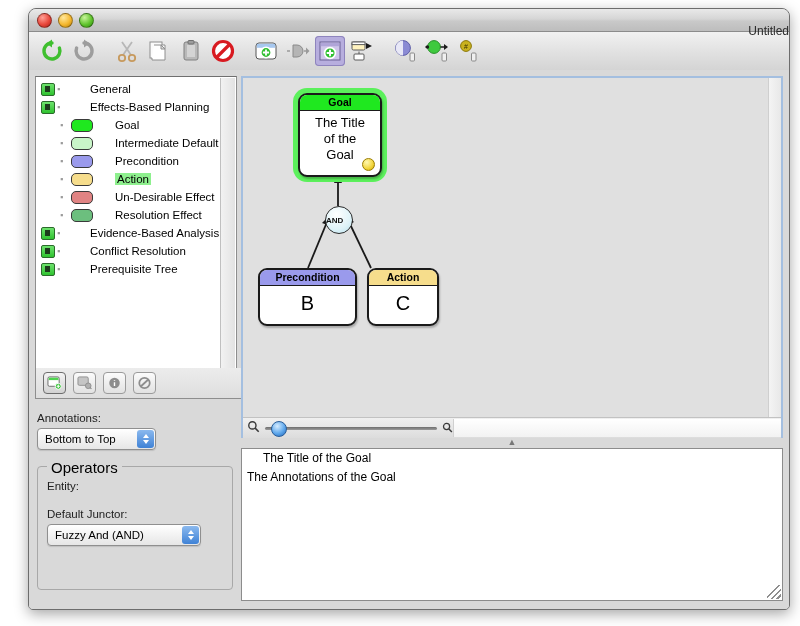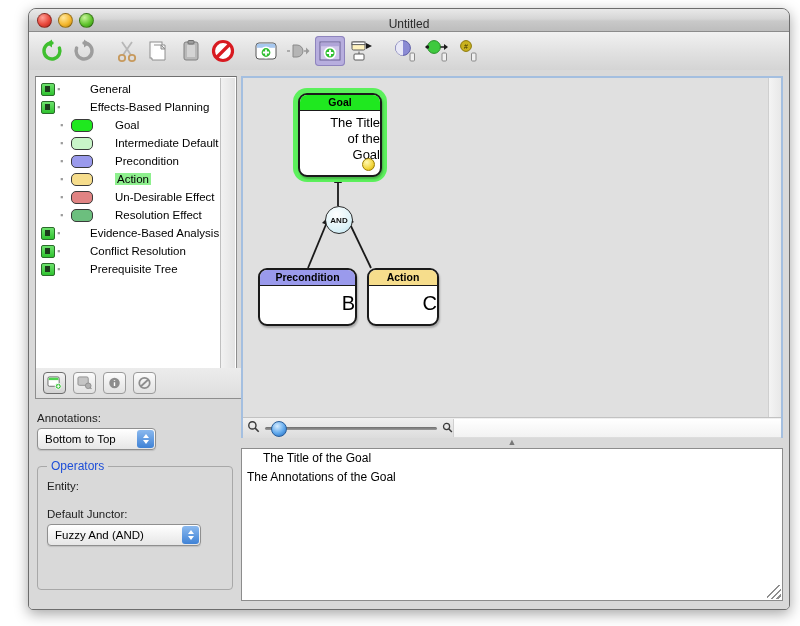--- a/index.html
+++ b/index.html
@@ -21,22 +21,22 @@
     box-shadow: 0 4px 14px rgba(0,0,0,.35);
     overflow: hidden;
   }
   .titlebar {
     height: 22px;
     background: linear-gradient(to bottom,#e9e9e9 0%,#d6d6d6 45%,#c9c9c9 55%,#bdbdbd 100%);
     border-bottom: 1px solid #8b8b8b;
     position: relative;
   }
   .titlebar .title {
-    position: absolute; left: 0; right: 0; top: 8px;
-    text-align: center; font-size: 12px; color: #2b2b2b;
+    position: absolute; left: 0; right: 0; top: 15px;
+    text-align: right; font-size: 12px; color: #2b2b2b;
   }
   .lights { position: absolute; left: 8px; top: 4px; display: flex; gap: 6px; }
   .light { width: 13px; height: 13px; border-radius: 50%; border: 1px solid rgba(0,0,0,.35); }
   .light.red    { background: radial-gradient(circle at 35% 28%, #ff9f95 0%, #e8483c 55%, #a81f16 100%); }
   .light.yellow { background: radial-gradient(circle at 35% 28%, #ffe79a 0%, #f5b830 55%, #b57d06 100%); }
   .light.green  { background: radial-gradient(circle at 35% 28%, #c8f49a 0%, #62c52f 55%, #2c8a0c 100%); }
 
   
   .toolbar {
     height: 38px;
@@ -127,21 +127,21 @@
   }
   .arrowbox .up { border-bottom: 4px solid #ffffff; }
   .arrowbox .dn { border-top: 4px solid #ffffff; }
 
   .opsgroup {
     position: absolute; left: 2px; top: 390px; width: 194px; height: 122px;
     border: 1px solid #a8a8a8; border-radius: 4px;
   }
   .opsgroup > .legend {
     position: absolute; left: 9px; top: -8px; background: #d9d9d9;
-    padding: 0 4px; font-size: 12px; color: #1d4ed8;
+    padding: 0 4px; font-size: 15px; color: #000000;
   }
 
   
   .rightside { position: absolute; left: 212px; top: 6px; right: 6px; bottom: 8px; }
 
   .canvaswrap {
     position: absolute; left: 0; top: 0; right: 0; height: 360px;
     border: 2px solid #a4bfe0; background: #ffffff;
   }
   .canvas {
@@ -175,36 +175,36 @@
   .node { position: absolute; }
   .nodebox {
     border: 2px solid #1a1a1a; border-radius: 9px;
     background: #ffffff; overflow: hidden;
     box-shadow: 1px 2px 2px rgba(0,0,0,.25);
   }
   .nodehdr {
     font-size: 10.5px; font-weight: bold; color: #000; text-align: center;
     padding: 1px 0 2px; border-bottom: 1px solid #1a1a1a;
   }
-  .nodebody { text-align: right; color: #000; }
+  .nodebody { text-align: center; color: #000; }
 
   .goalglow {
     position: absolute; left: 0; top: 0;
     border-radius: 14px; background: #5cf05c; padding: 5px;
   }
   .marker {
     position: absolute; width: 11px; height: 11px; border-radius: 50%;
     background: radial-gradient(circle at 35% 30%, #fff8b0 0%, #f2d53c 60%, #c9a200 100%);
     border: 1px solid #9a7d00;
   }
   .junctor {
     position: absolute; width: 26px; height: 26px; border-radius: 50%;
     background: radial-gradient(circle at 40% 30%, #ffffff 0%, #dff3f8 60%, #b9e2ef 100%);
     border: 1.5px solid #2b2b2b;
-    display: flex; align-items: center; justify-content: center;
+    display: flex; align-items: center; justify-content: flex-start;
     font-size: 8px; color: #111; font-weight: bold;
   }
 
   
   .splitgrip {
     position: absolute; left: 0; right: 0; top: 362px; height: 10px;
     background: #d9d9d9; text-align: center; font-size: 9px; color: #777; line-height: 8px;
   }
   .titlefield {
     position: absolute; left: 0; right: 0; top: 372px; height: 32px;

